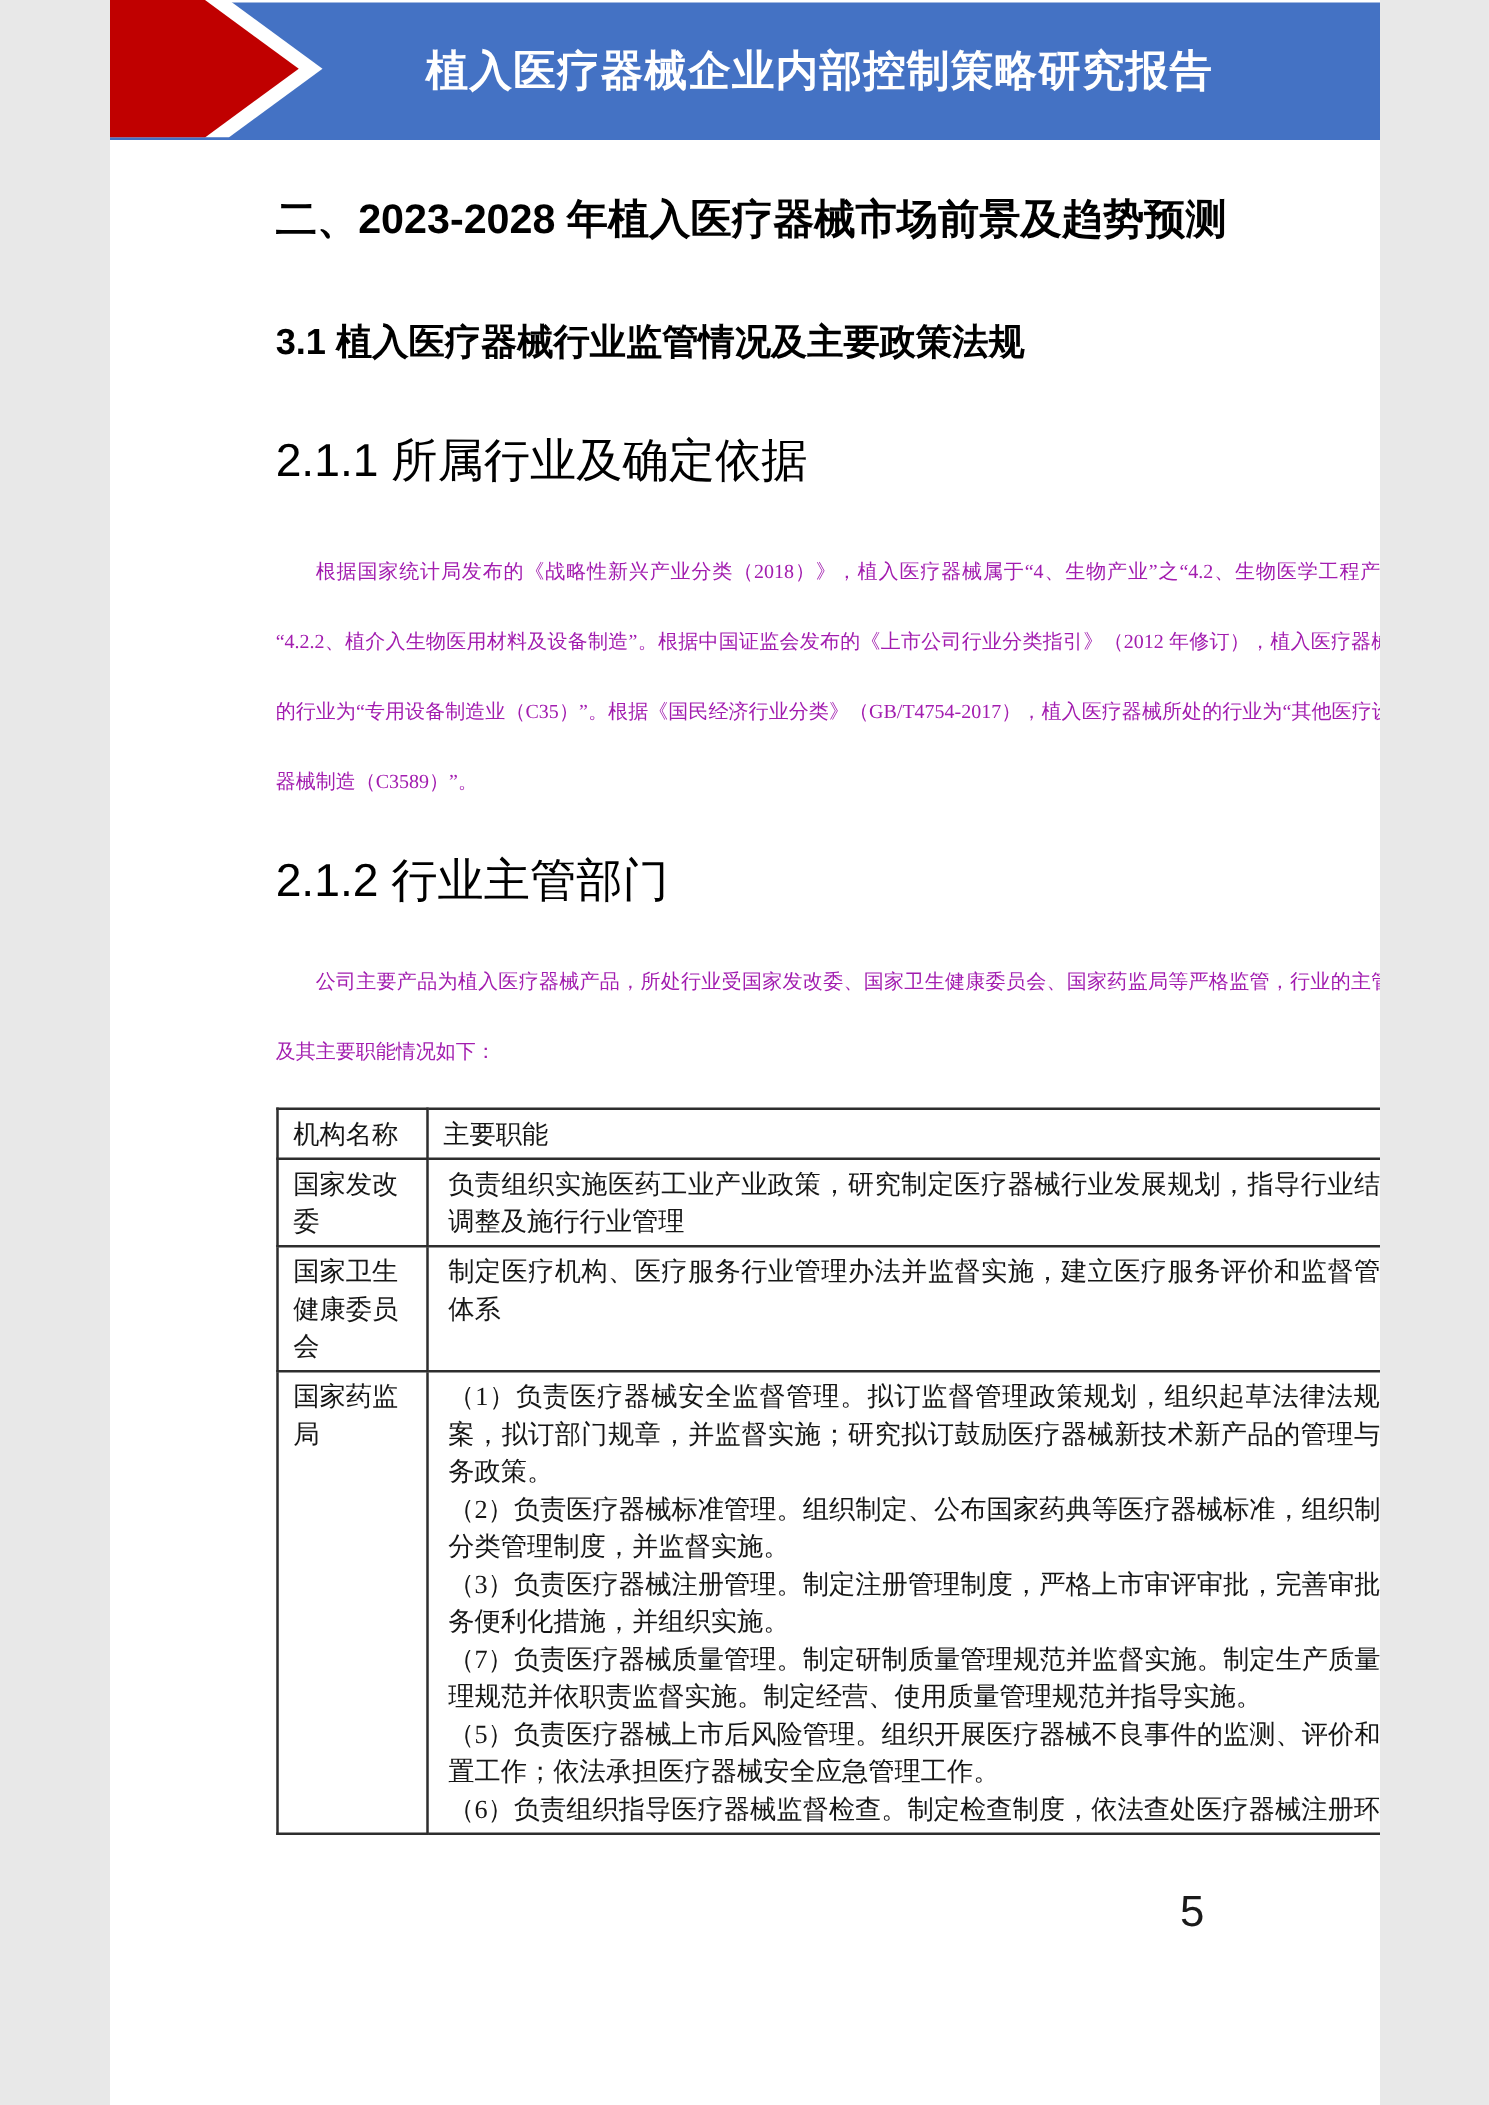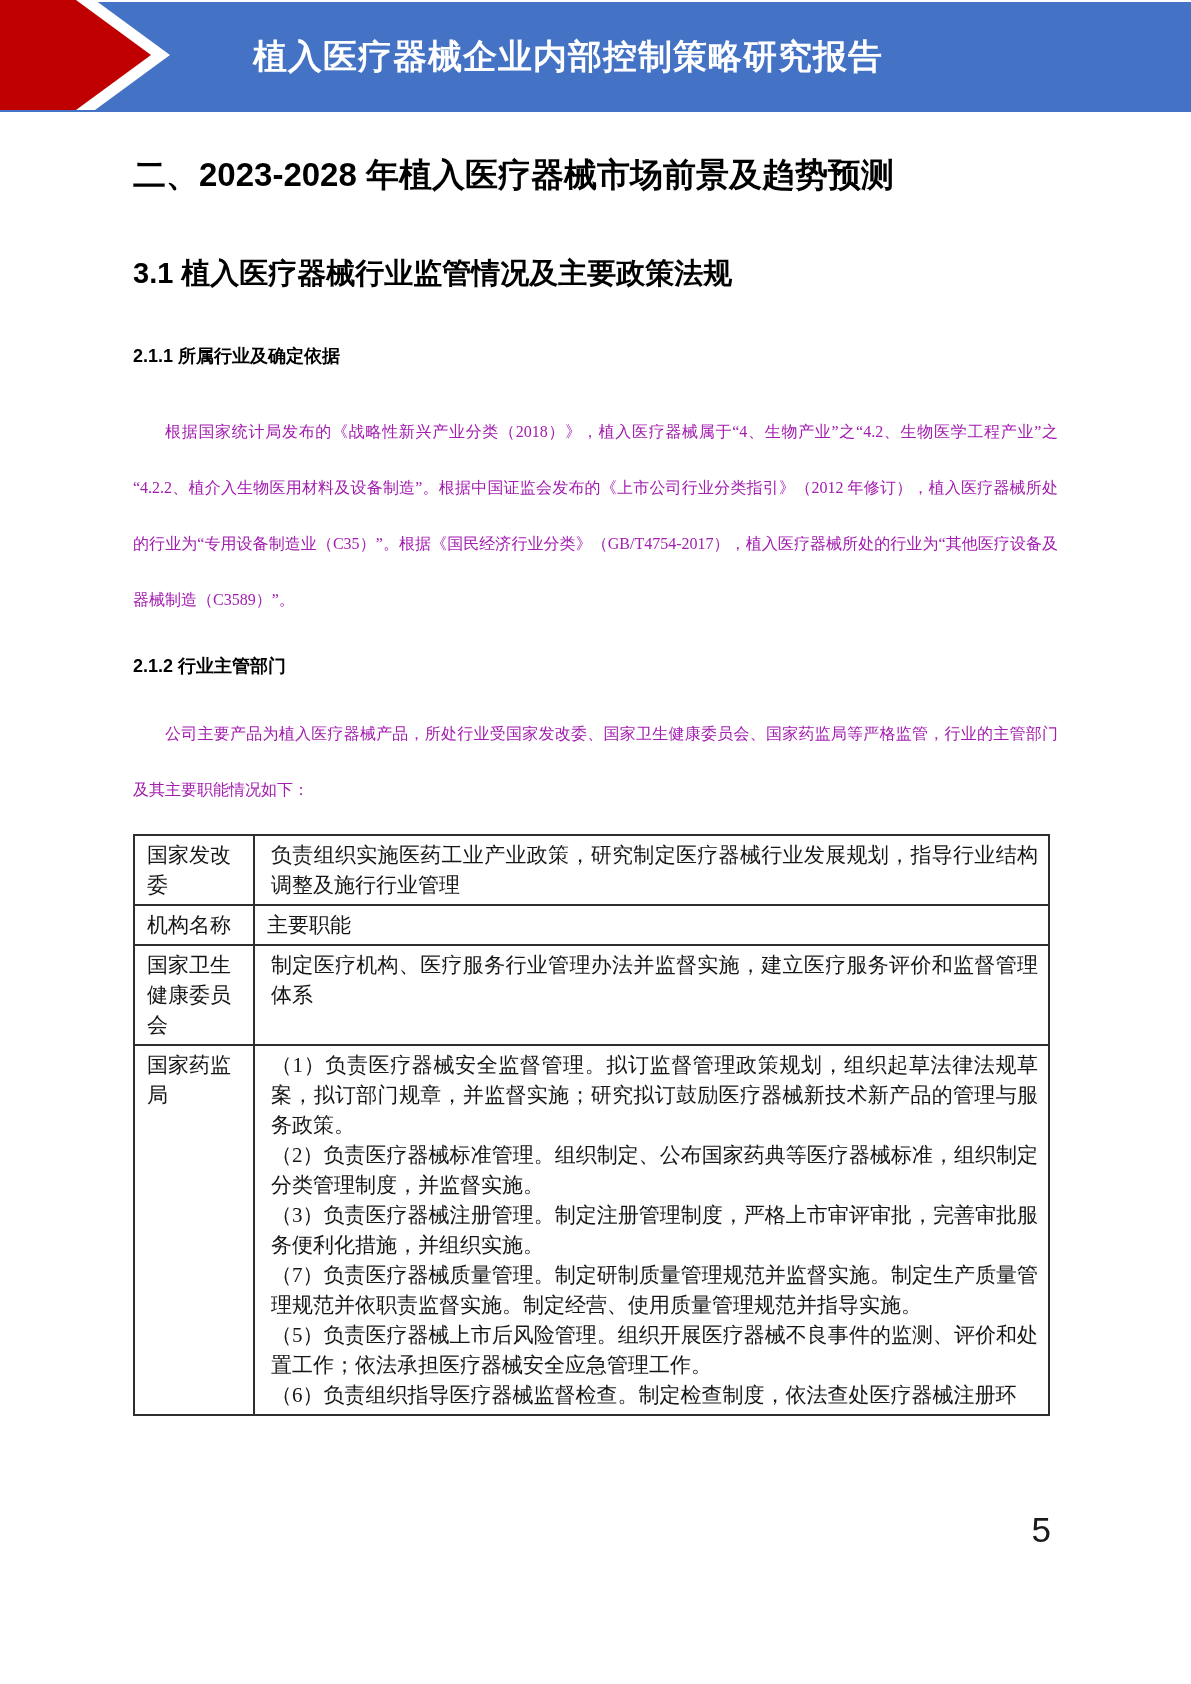--- a/index.html
+++ b/index.html
@@ -1,19 +1,19 @@
 <!DOCTYPE html>
 <html lang="zh"><head>
 <meta charset="utf-8">
 <style>
   * { margin: 0; padding: 0; box-sizing: border-box; }
   html, body { background: #e8e8e8; }
   .page {
     position: relative;
-    width: 1191px;
+    width: 1016px;
     height: 1684px;
     margin: 0 auto;
     background: #ffffff;
     overflow: hidden;
     font-family: "Liberation Serif", "DejaVu Serif", serif;
     color: #111111;
   }
 
   
   .banner {
@@ -59,22 +59,22 @@
   h2.doc-h2 {
     margin-top: 56px;
     font-family: "Liberation Sans", "DejaVu Sans", sans-serif;
     font-weight: 700;
     font-size: 29px;
     color: #000000;
   }
   h3.doc-h3 {
     margin-top: 50px;
     font-family: "Liberation Sans", "DejaVu Sans", sans-serif;
-    font-weight: 700;
-    font-size: 18px;
+    font-weight: 400;
+    font-size: 37px;
     color: #000000;
   }
   h3.doc-h3-second { margin-top: 26px; }
   p.body-para {
     margin-top: 36px;
     font-size: 16px;
     line-height: 56px;
     text-align: justify;
     text-indent: 2em;
     color: #a21caf;
@@ -175,28 +175,28 @@
 
     <p class="body-para tight">公司主要产品为植入医疗器械产品，所处行业受国家发改委、国家卫生健康委员会、国家药监局等严格监管，行业的主管部门及其主要职能情况如下：</p>
 
     <table class="org-table">
       <colgroup>
           <col class="c1">
           <col>
         </colgroup>
       <tbody>
         <tr>
+          <th>机构名称</th>
+          <th>主要职能</th>
+        </tr>
+        <tr>
           <td>国家发改委</td>
           <td class="duty-cell">
             <div class="duty-line">负责组织实施医药工业产业政策，研究制定医疗器械行业发展规划，指导行业结构调整及施行行业管理</div>
           </td>
-        </tr>
-        <tr>
-          <th>机构名称</th>
-          <th>主要职能</th>
         </tr>
         <tr>
           <td>国家卫生健康委员会</td>
           <td class="duty-cell">
             <div class="duty-line">制定医疗机构、医疗服务行业管理办法并监督实施，建立医疗服务评价和监督管理体系</div>
           </td>
         </tr>
         <tr>
           <td>国家药监局</td>
           <td class="duty-cell">

